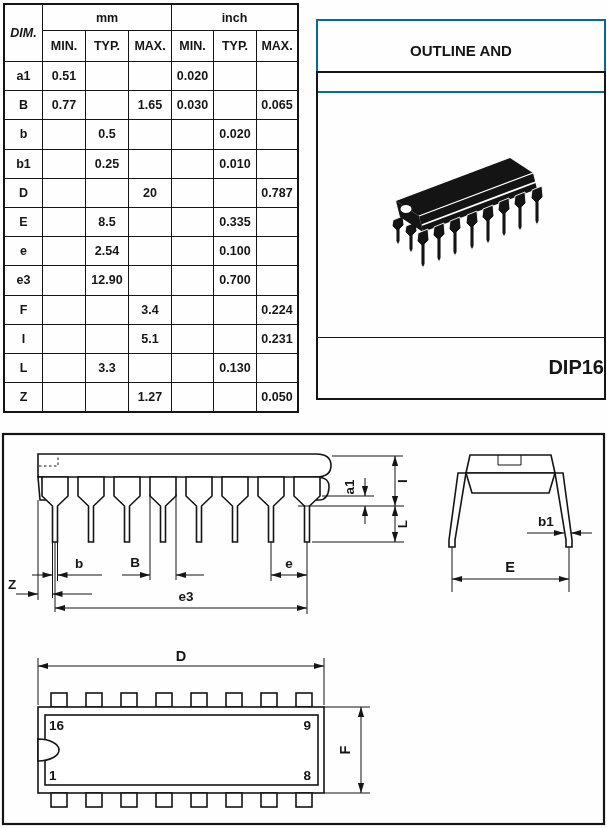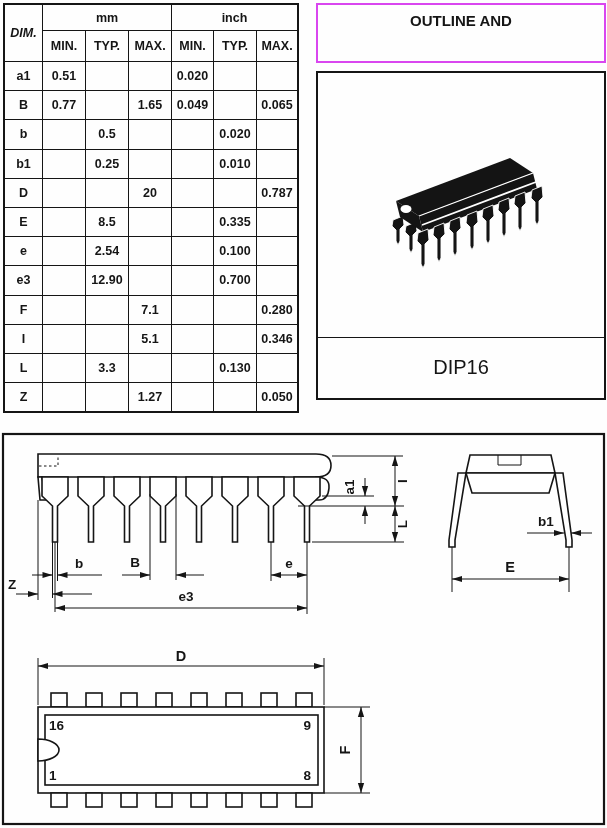--- a/index.html
+++ b/index.html
@@ -7,29 +7,29 @@
         font-family:"Liberation Sans",sans-serif;color:#151515;}
   
   table.dims{position:absolute;left:3px;top:3px;border-collapse:collapse;table-layout:fixed;
              border:2px solid #151515;}
   table.dims td{border:1.5px solid #151515;text-align:center;vertical-align:middle;
                 font-size:12.5px;font-weight:bold;padding:0;}
   td.c0{width:37px;font-style:italic;} td.c1{width:42px;} td.c2{width:42px;} td.c3{width:42px;}
   td.c4{width:41px;} td.c5{width:42px;} td.c6{width:40px;}
   tr.hd1 td{height:25px;margin-left:12px;} tr.hd2 td{height:30px;margin-left:36px;} tr.dr td{height:28.2px;}
   
-  .titlebox{position:absolute;left:316px;top:3px;width:286px;height:50px;
-            border:2px solid #d946ef;text-align:center;padding-top:6px;
+  .titlebox{position:absolute;left:316px;top:19px;width:286px;height:50px;
+            border:2px solid #0369a1;text-align:center;padding-top:20px;
             font-size:15px;font-weight:bold;line-height:19px;}
   .pkgbox{position:absolute;left:316px;top:71px;width:286px;height:325px;
           border:2px solid #151515;}
   .pkgart{position:absolute;left:0;top:0;}
   .pkglabel{position:absolute;left:0;top:264px;width:100%;height:61px;
-            border-top:1.5px solid #151515;text-align:center;
-            font-size:20px;font-weight:normal;line-height:58px;}
+            border-top:1.5px solid #151515;text-align:right;
+            font-size:20px;font-weight:bold;line-height:58px;}
   
   .drawing{position:absolute;left:0;top:428px;}
   .shape{fill:#fff;stroke:#151515;stroke-width:1.6px;}
   .thin{fill:none;stroke:#151515;stroke-width:1px;}
   .dash{fill:none;stroke:#151515;stroke-width:1px;stroke-dasharray:2.5 2.5;}
   .lbl{font-family:"Liberation Sans",sans-serif;font-size:13.5px;font-weight:bold;fill:#151515;}
   .blk{fill:#141414;stroke:none;}
   .wline{fill:none;stroke:#fff;}
   .pin3d{fill:#141414;stroke:#fff;stroke-width:0.9px;}
 </style>
@@ -60,21 +60,21 @@
       <td></td>
       <td>0.020</td>
       <td></td>
       <td></td>
     </tr>
     <tr class="dr">
       <td>B</td>
       <td>0.77</td>
       <td></td>
       <td>1.65</td>
-      <td>0.049</td>
+      <td>0.030</td>
       <td></td>
       <td>0.065</td>
     </tr>
     <tr class="dr">
       <td>b</td>
       <td></td>
       <td>0.5</td>
       <td></td>
       <td></td>
       <td>0.020</td>
@@ -122,33 +122,33 @@
       <td>12.90</td>
       <td></td>
       <td></td>
       <td>0.700</td>
       <td></td>
     </tr>
     <tr class="dr">
       <td>F</td>
       <td></td>
       <td></td>
-      <td>7.1</td>
-      <td></td>
-      <td></td>
-      <td>0.280</td>
+      <td>3.4</td>
+      <td></td>
+      <td></td>
+      <td>0.224</td>
     </tr>
     <tr class="dr">
       <td>I</td>
       <td></td>
       <td></td>
       <td>5.1</td>
       <td></td>
       <td></td>
-      <td>0.346</td>
+      <td>0.231</td>
     </tr>
     <tr class="dr">
       <td>L</td>
       <td></td>
       <td>3.3</td>
       <td></td>
       <td></td>
       <td>0.130</td>
       <td></td>
     </tr>

